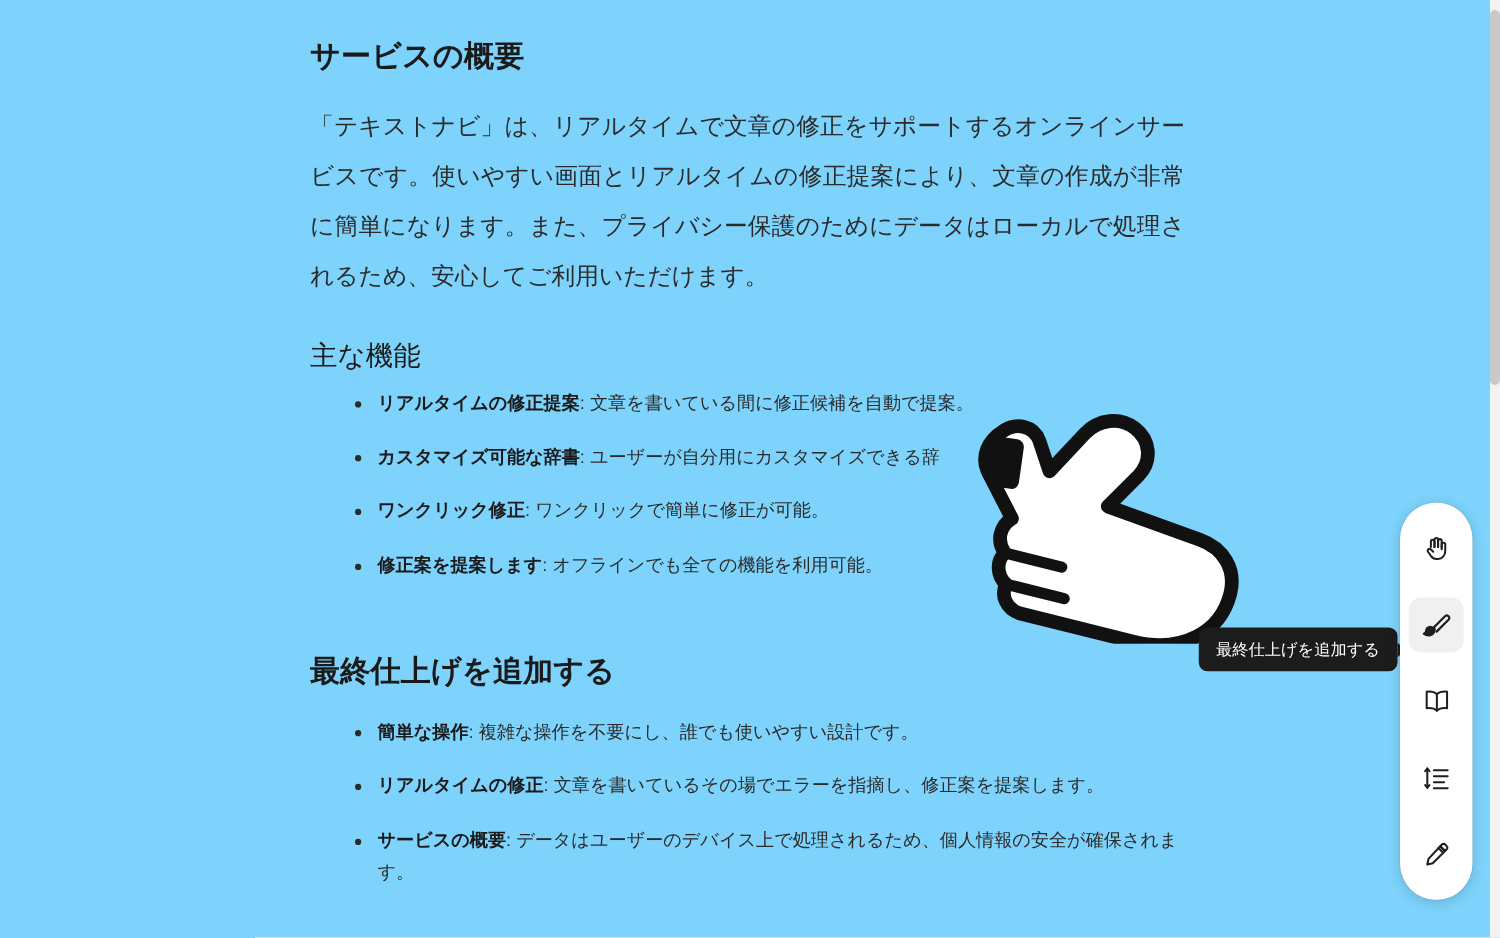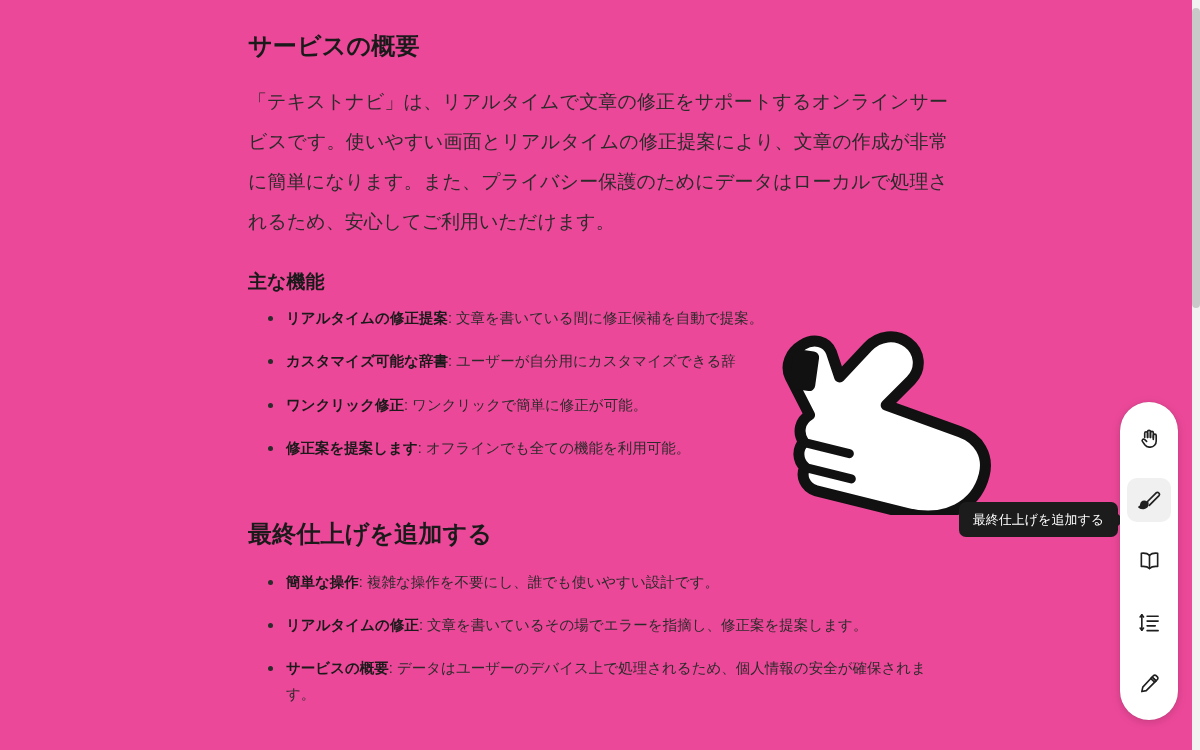--- a/index.html
+++ b/index.html
@@ -9,21 +9,21 @@
     height: 750px;
     overflow: hidden;
     background: #ffffff;
     font-family: "Liberation Sans", sans-serif;
   }
 
   #page {
     position: relative;
     width: 1200px;
     height: 750px;
-    background: #ec4899;
+    background: #7dd3fc;
     overflow: hidden;
   }
 
   
   .doc {
     position: absolute;
     top: 0;
     left: 0;
     width: 1192px;
     height: 750px;
@@ -40,23 +40,23 @@
   h1.section-title {
     font-size: 24px;
     line-height: 1.5;
     font-weight: 700;
     color: #1a1a1a;
     margin: 14px 0 18px 0;
     letter-spacing: 0.2px;
   }
 
   h2.sub-title {
-    font-size: 19px;
+    font-size: 22px;
     line-height: 1.5;
-    font-weight: 700;
+    font-weight: 400;
     color: #1a1a1a;
     margin: 26px 0 10px 0;
   }
 
   p.para {
     font-size: 19px;
     line-height: 2.1;
     color: #2b2b2b;
     margin: 0 0 8px 0;
     text-align: justify;
@@ -66,21 +66,21 @@
     margin: 4px 0 10px 0;
     padding-left: 38px;
     list-style: none;
   }
 
   ul.feature-list li {
     position: relative;
     font-size: 14.5px;
     line-height: 1.75;
     color: #2b2b2b;
-    margin: 0 0 18px 0;
+    margin: 0 0 18px 16px;
     padding-left: 0;
   }
 
   ul.feature-list li::before {
     content: "";
     position: absolute;
     left: -18px;
     top: 10px;
     width: 5px;
     height: 5px;

